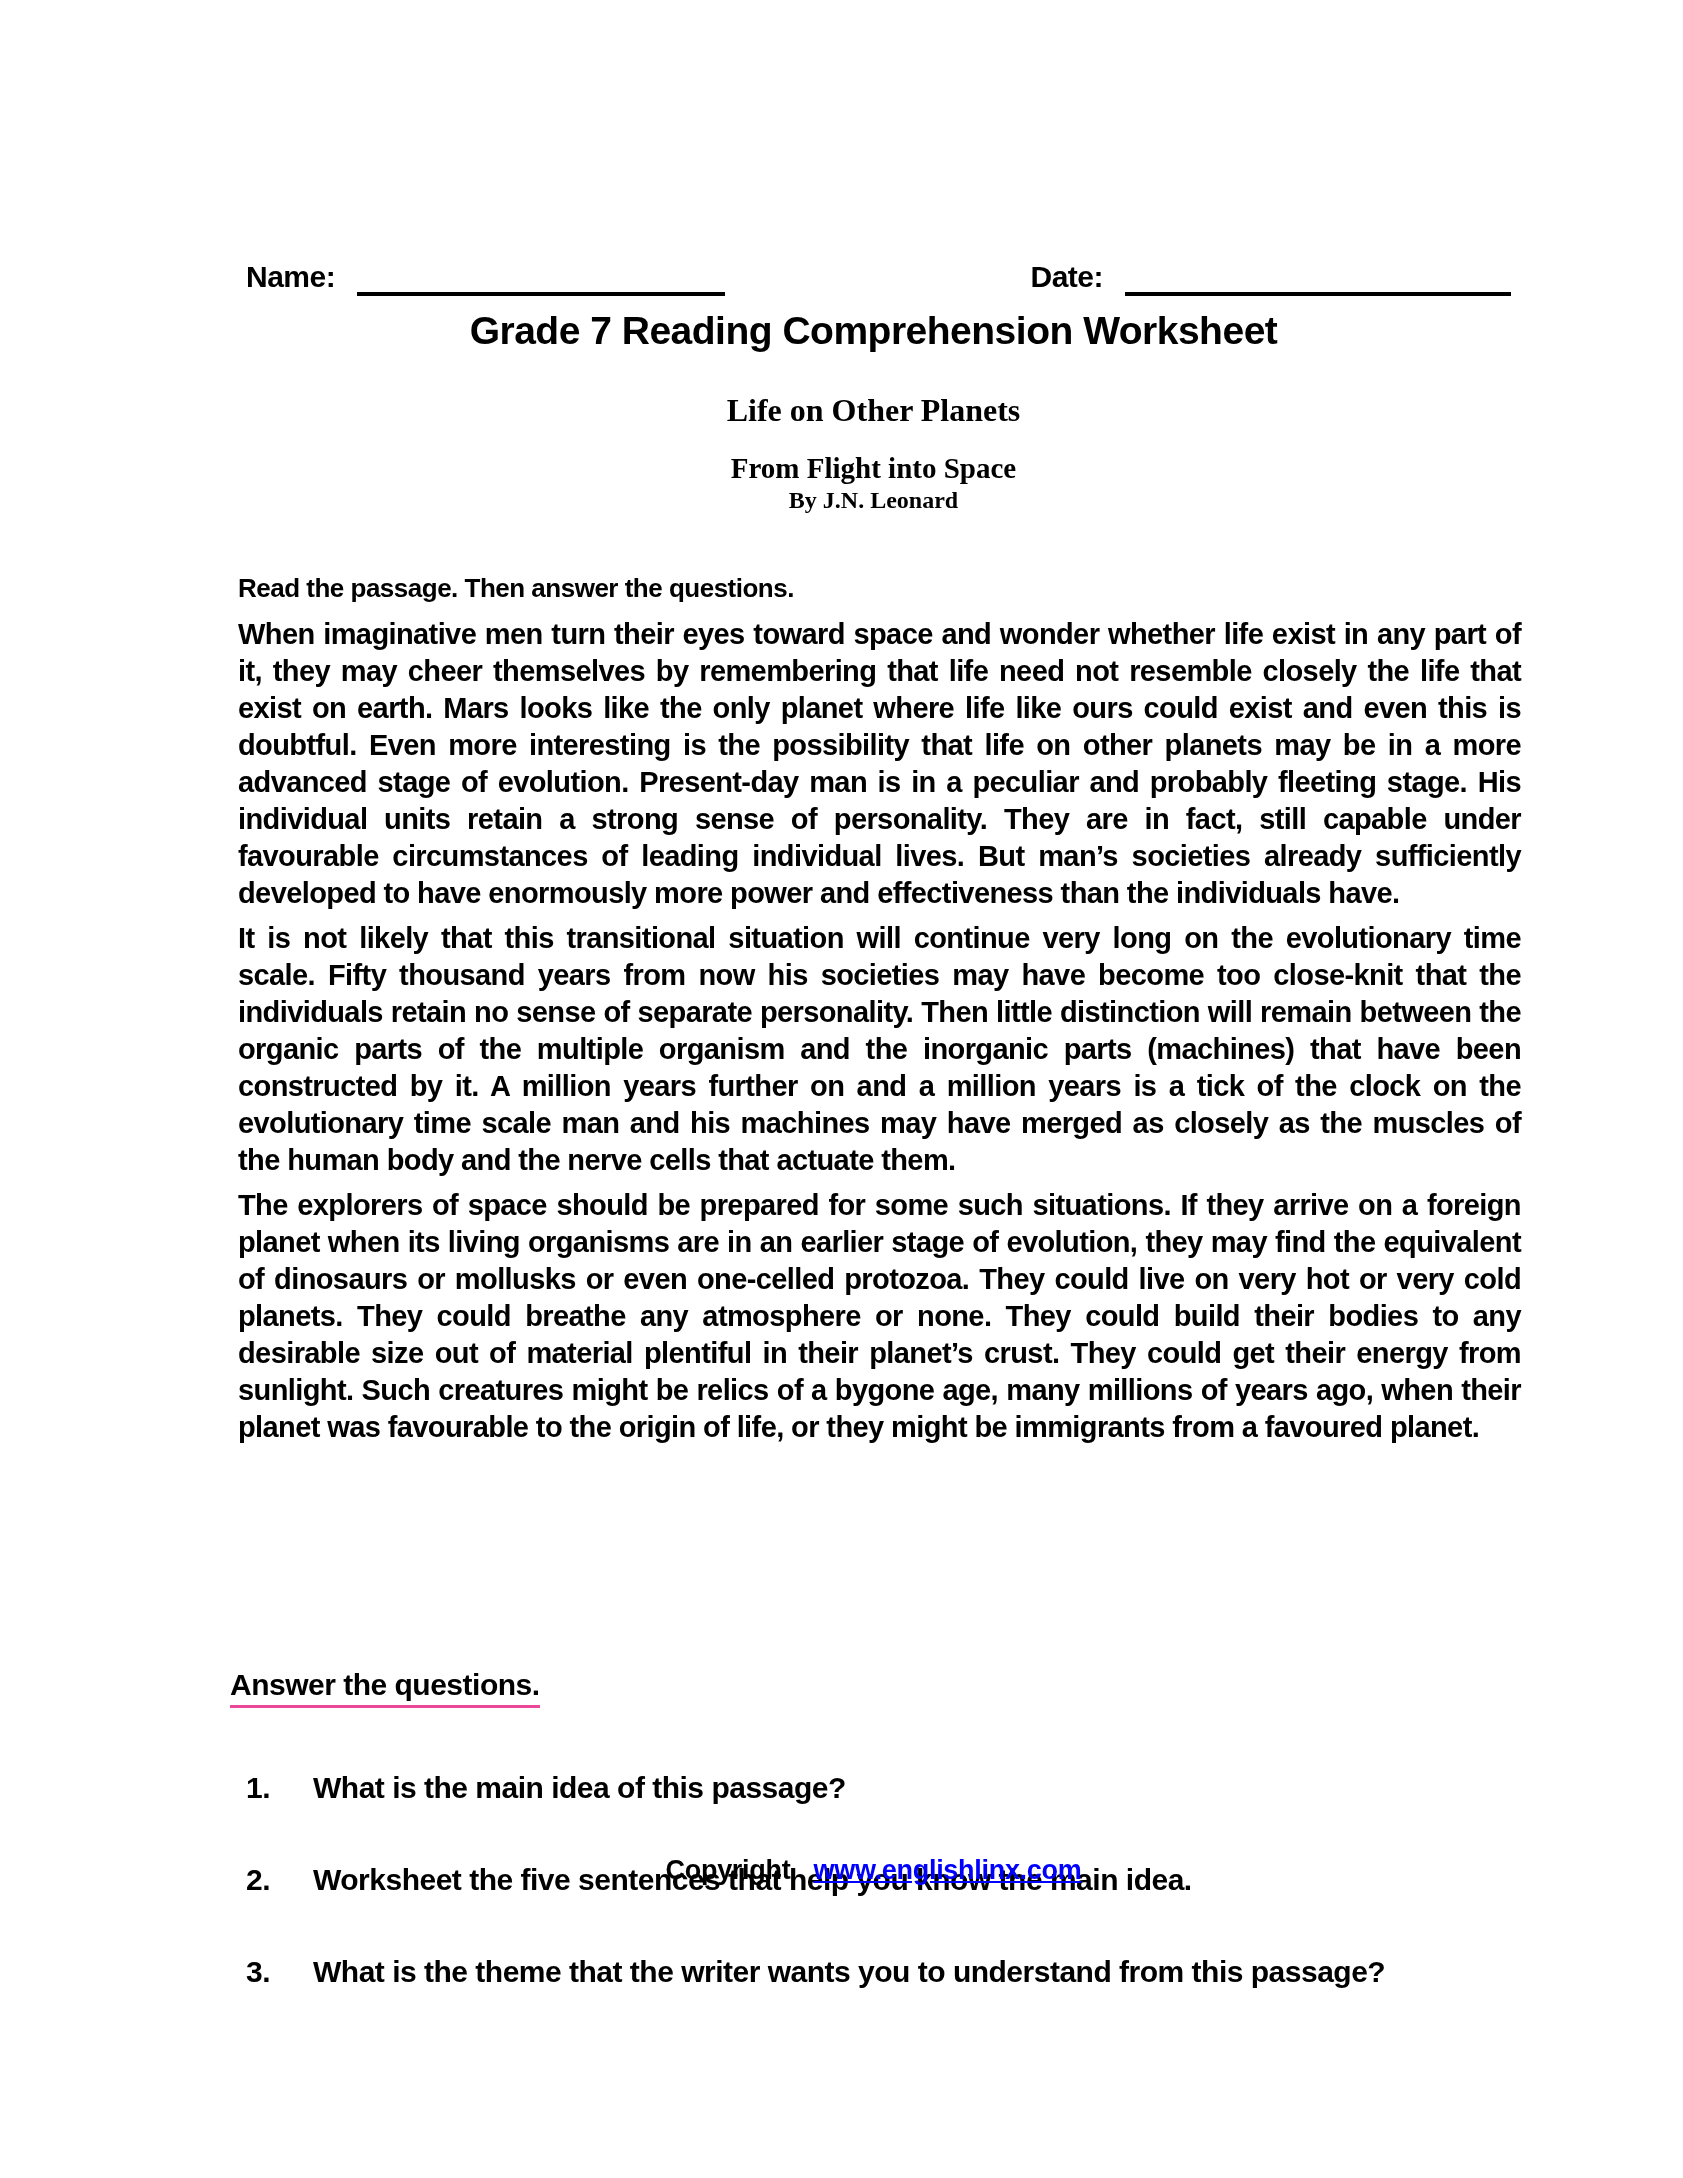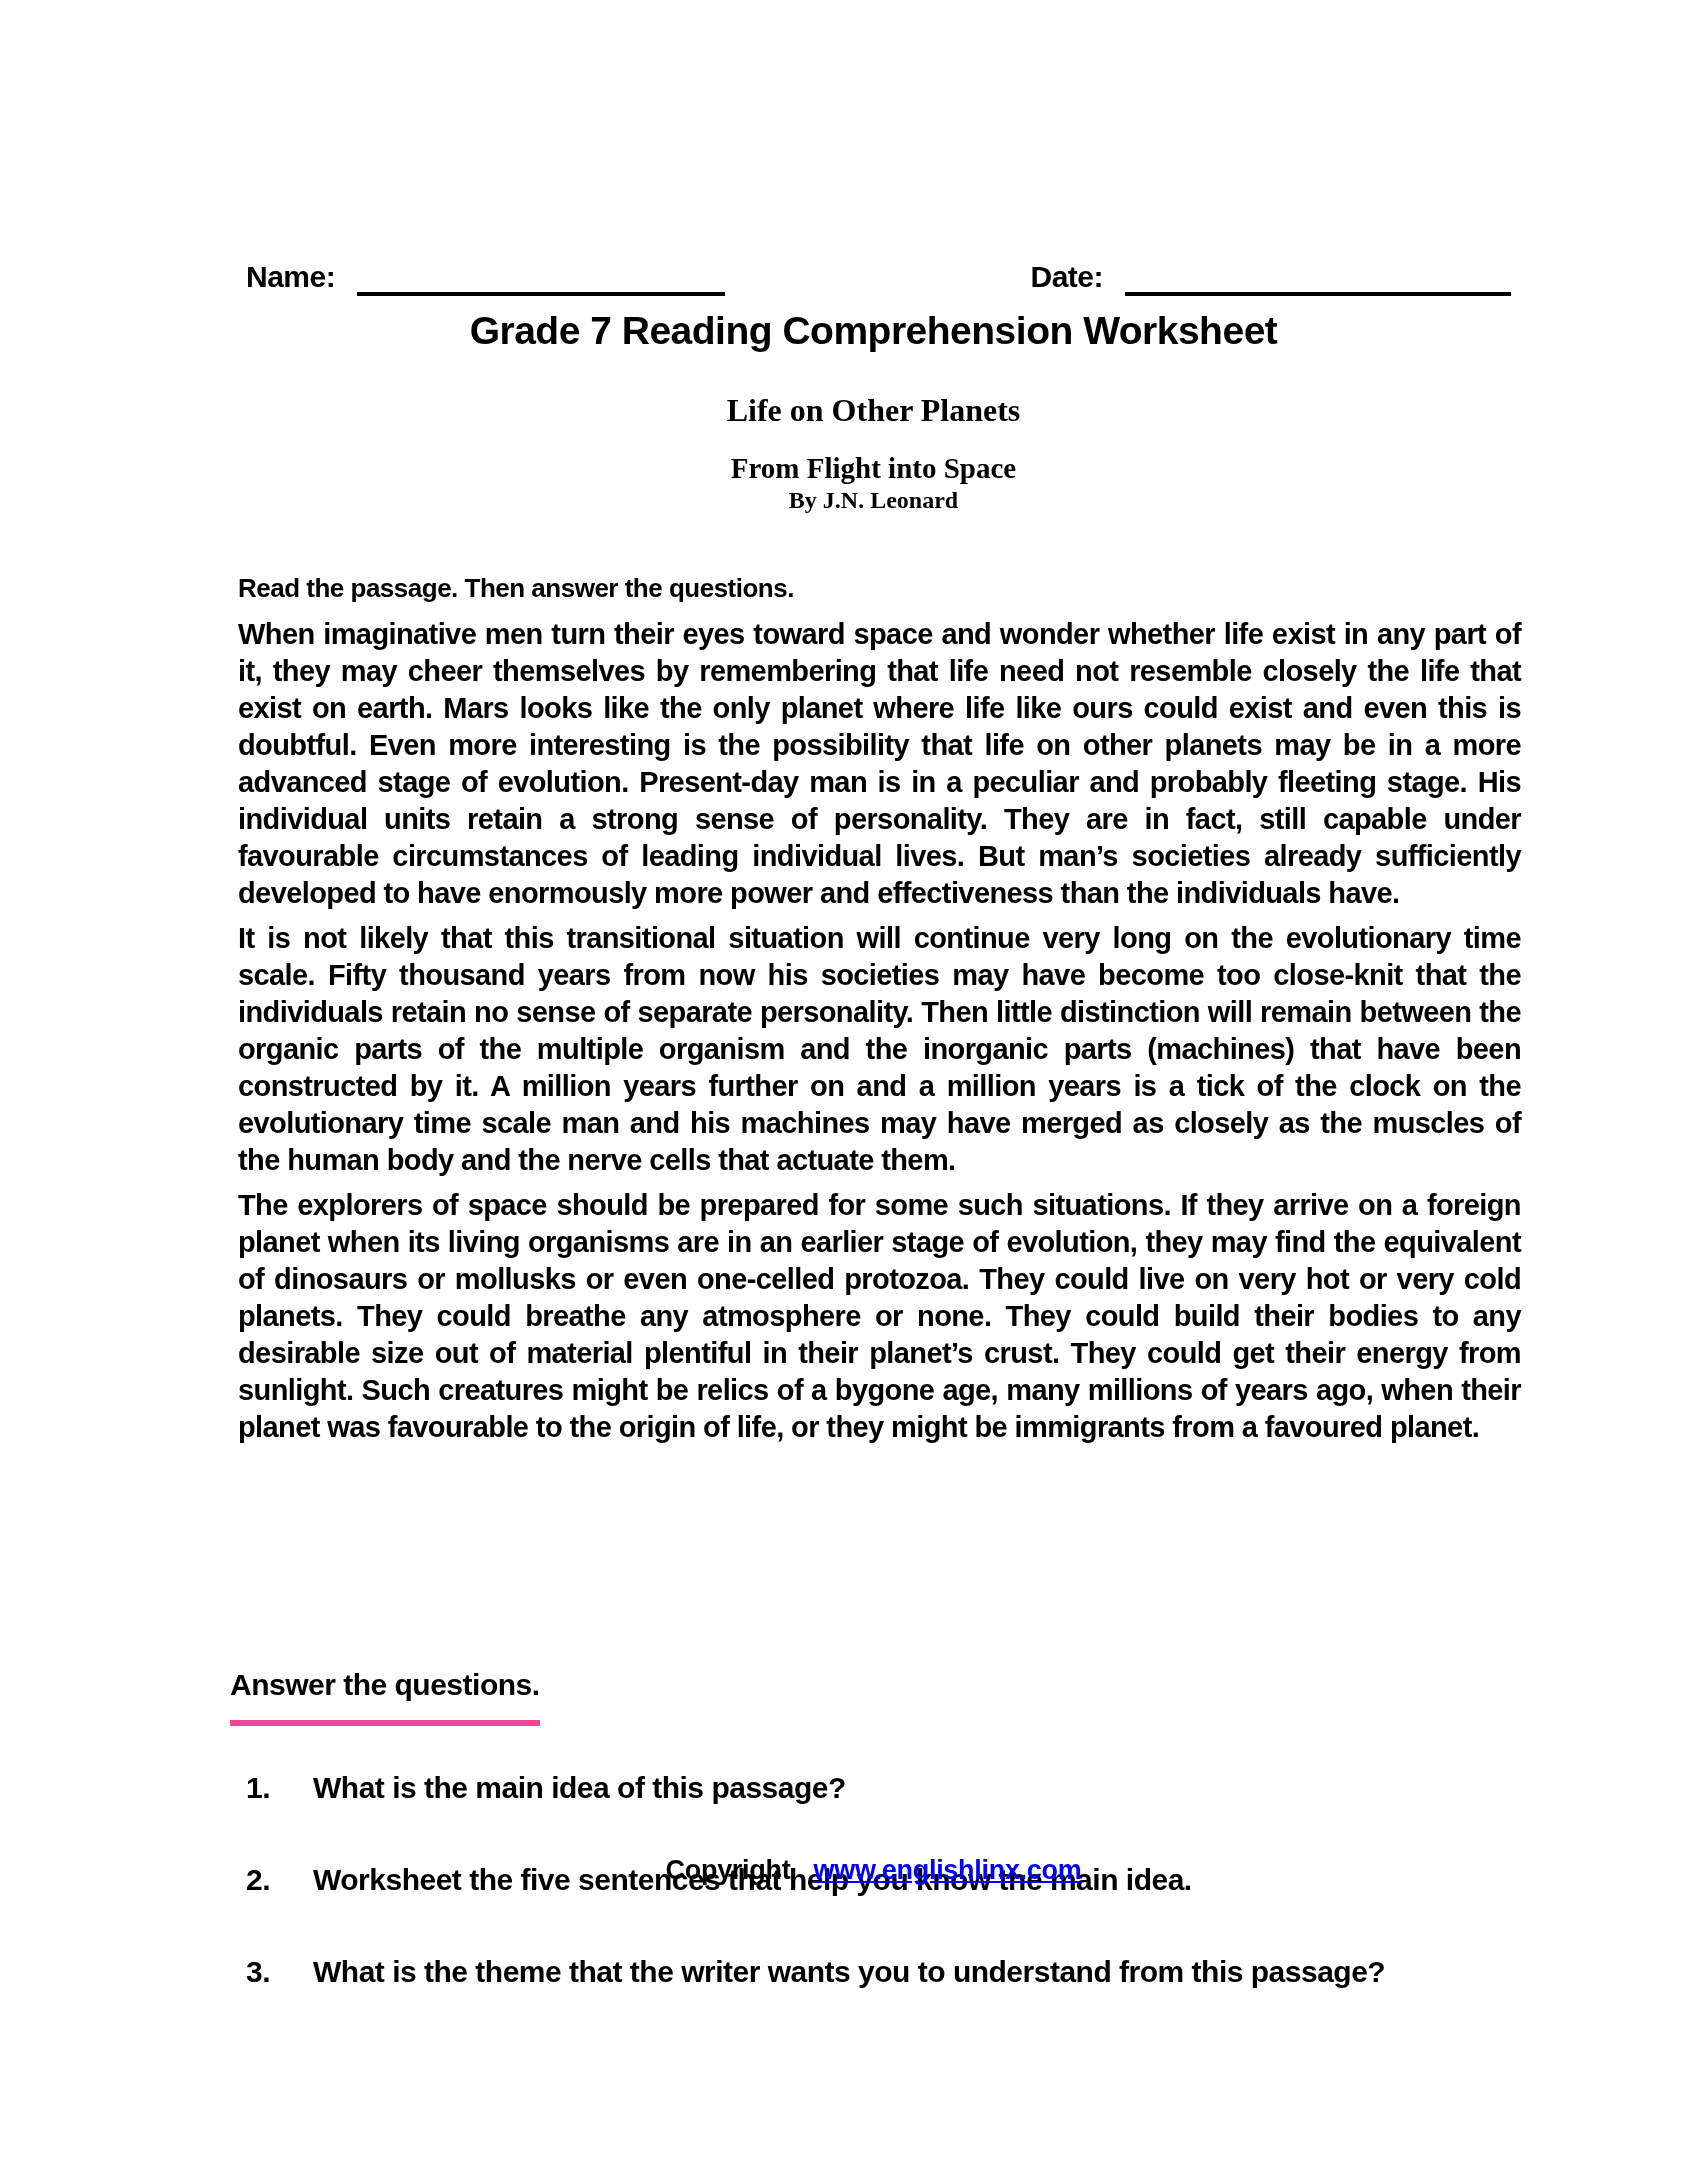--- a/index.html
+++ b/index.html
@@ -98,22 +98,22 @@
   }
   
   .answer-heading {
     position: absolute;
     left: 198px;
     top: 1636px;
     display: inline-block;
     font-size: 30px;
     font-weight: 700;
     letter-spacing: -0.5px;
-    border-bottom: 6px solid #ec4899;
-    padding-bottom: 18px;
+    border-bottom: 3px solid #ec4899;
+    padding-bottom: 3px;
   }
   .questions {
     position: absolute;
     left: 198px;
     top: 1721px;
     width: 1299px;
   }
   .question-row {
     display: flex;
     align-items: flex-start;

